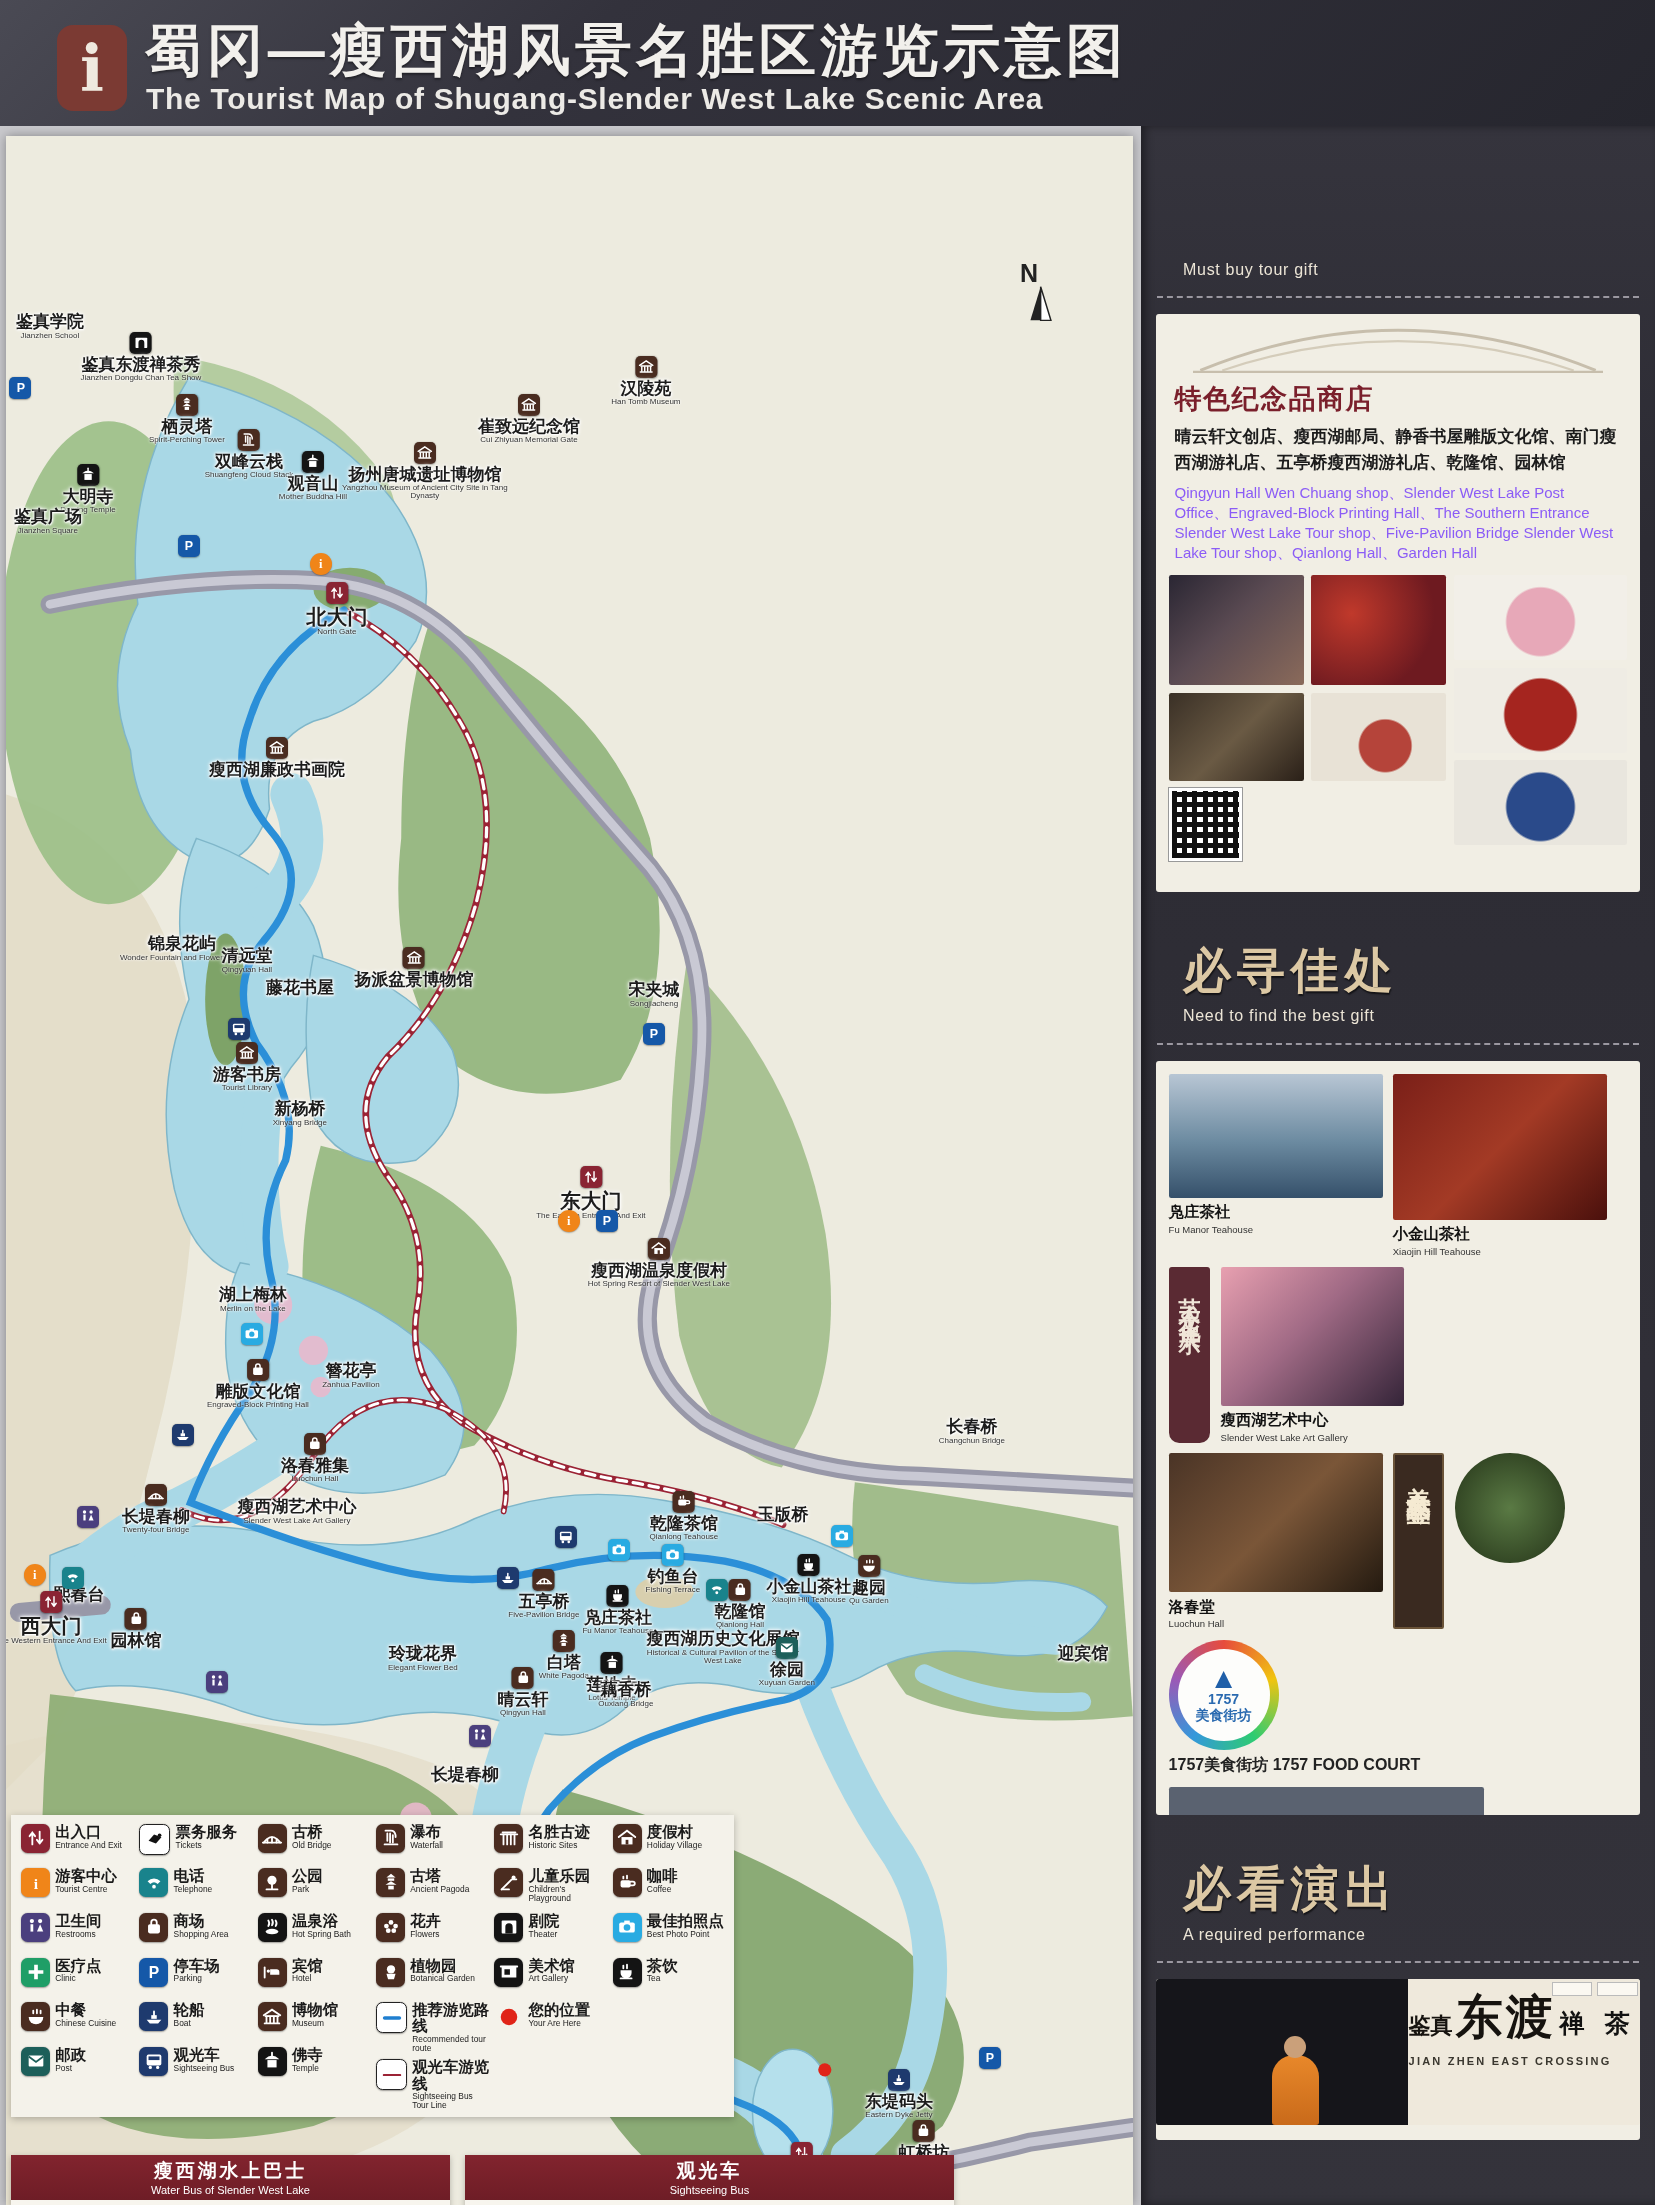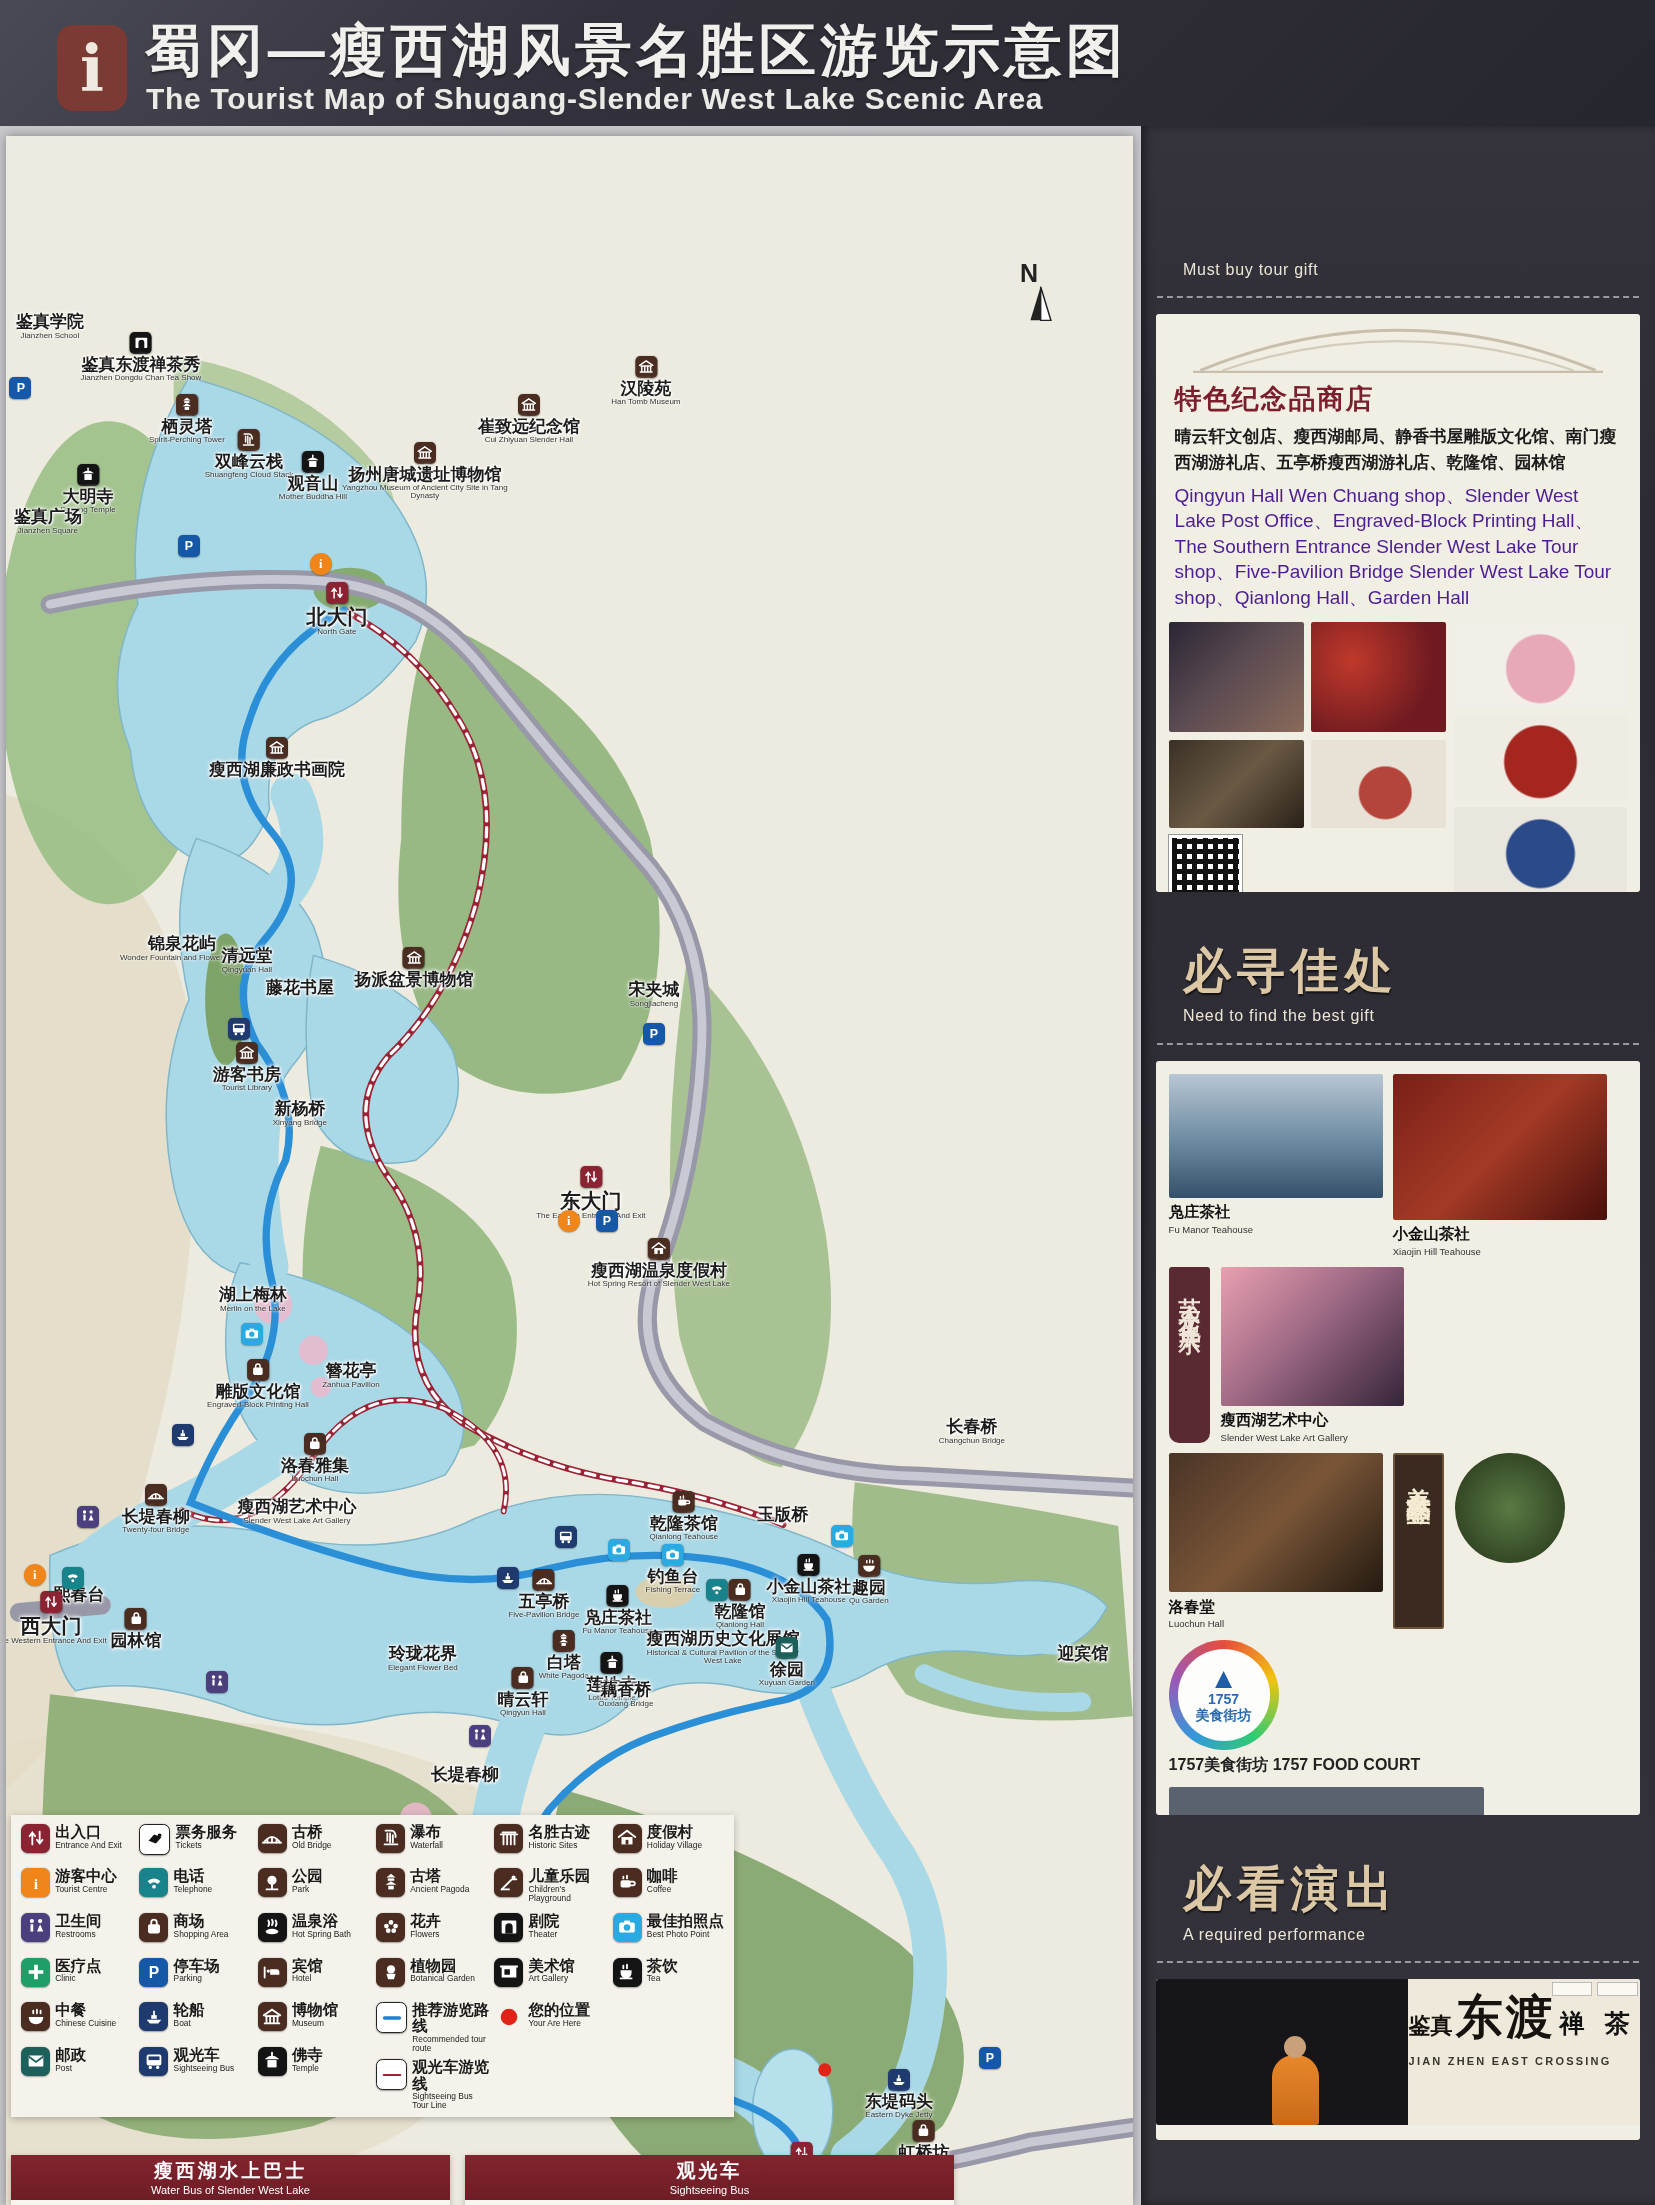--- a/index.html
+++ b/index.html
@@ -99,21 +99,21 @@
   }
   .sec-head .en{color:#ece5d6;font-size:16px;margin-top:4.4px;letter-spacing:0.7px;}
   .dashes{border-top:2.2px dashed #9a97a0;margin:10.2px 16px 0 16px;}
   .card{
     background:#f1eee4;margin:16px 14.6px 0 14.6px;border-radius:2.9px;position:relative;
     overflow:hidden;
   }
   .bridge-art{display:block;margin:4.4px auto 0;}
   .shop-title{color:#7a1f2b;font-size:27px;font-weight:bold;letter-spacing:1.5px;padding:2.9px 19px 0;}
   .shop-zh{font-size:17px;color:#1b1b1b;line-height:1.55;padding:7.3px 19px 0;font-weight:bold;}
-  .shop-en{font-size:19px;color:#4c1d95;line-height:1.35;padding:5.9px 19px 0;}
+  .shop-en{font-size:15px;color:#8b5cf6;line-height:1.35;padding:5.9px 19px 0;}
   .gift-collage{display:flex;gap:7.3px;padding:11.7px 13px 13px;}
   .gift-left{flex:1.6;display:flex;flex-direction:column;gap:7.3px;}
   .gift-row{display:flex;gap:7.3px;}
   .ph{border-radius:2.2px;}
   .qr-wrap{display:flex;align-items:flex-end;gap:7.3px;}
   .qr{
     width:67px;height:67px;background:
       repeating-linear-gradient(0deg,#111 0 5.1px,transparent 5.1px 10.2px),
       repeating-linear-gradient(90deg,#111 0 5.1px,#fff 5.1px 10.2px);
     border:3.7px solid #fff;outline:0.7px solid #999;
@@ -336,21 +336,21 @@
           <span class="mini-ico" style="background:#4a2c20">
     <svg viewBox="0 0 24 24">
               <path d="M3 10l9-6 9 6" fill="none" stroke="#fff" stroke-width="2" stroke-linecap="round"></path>
               <path d="M4 10h16v2H4z" fill="#fff"></path>
               <path d="M6 12v6M10 12v6M14 12v6M18 12v6" fill="none" stroke="#fff" stroke-width="2" stroke-linecap="round"></path>
               <path d="M4 19h16" fill="none" stroke="#fff" stroke-width="2" stroke-linecap="round"></path>
             </svg>
           </span>
         </div>
         <div class="poi-zh">崔致远纪念馆</div>
-        <div class="poi-en">Cui Zhiyuan Slender Hall</div>
+        <div class="poi-en">Cui Zhiyuan Memorial Gate</div>
       </div>
       <div class="poi" style="left: 640px; top: 220px;">
         <div class="ico-row">
           <span class="mini-ico" style="background:#4a2c20">
     <svg viewBox="0 0 24 24">
               <path d="M3 10l9-6 9 6" fill="none" stroke="#fff" stroke-width="2" stroke-linecap="round"></path>
               <path d="M4 10h16v2H4z" fill="#fff"></path>
               <path d="M6 12v6M10 12v6M14 12v6M18 12v6" fill="none" stroke="#fff" stroke-width="2" stroke-linecap="round"></path>
               <path d="M4 19h16" fill="none" stroke="#fff" stroke-width="2" stroke-linecap="round"></path>
             </svg>

